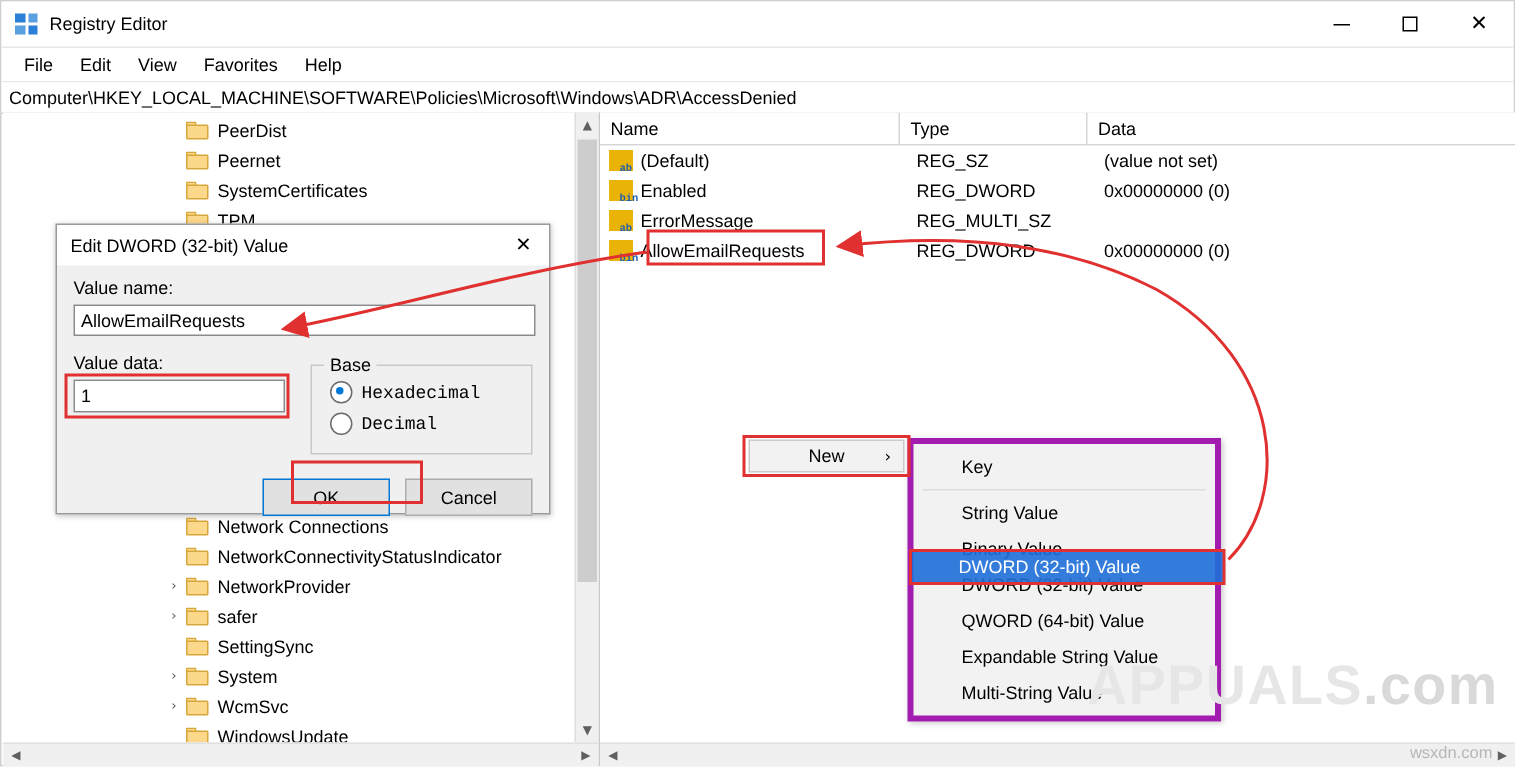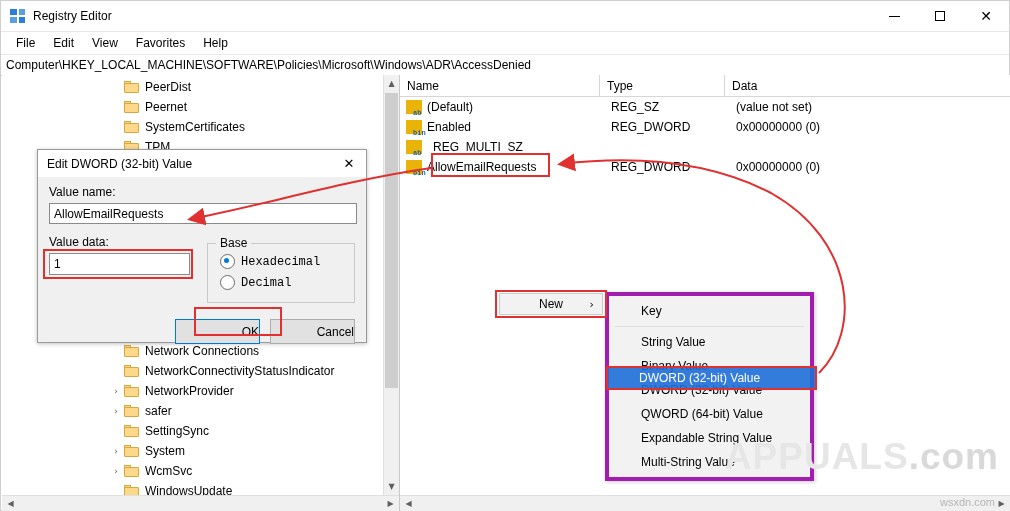--- a/index.html
+++ b/index.html
@@ -332,21 +332,21 @@
     border-radius: 50%;
     background: #0078d7;
   }
   .btn {
     width: 85px; height: 25px;
     background: #e1e1e1;
     border: 1px solid #adadad;
     box-sizing: border-box;
     display: flex;
     align-items: center;
-    justify-content: flex-end;
+    justify-content: center;
     font-size: 12px;
   }
   .btn.default { border-color: #0078d7; }
 
   
   .ctxmenu {
     position: absolute;
     left: 604px; top: 291px;
     width: 209px;
     background: #f2f2f2;
@@ -574,20 +574,21 @@
           <span class="lv-cell" style="flex:1;">(value not set)</span>
         </div>
         <div class="lv-row">
           <span class="val-icon bin">bin</span>
           <span class="lv-cell" style="width:178px;padding-left:1px;">Enabled</span>
           <span class="lv-cell" style="width:125px;">REG_DWORD</span>
           <span class="lv-cell" style="flex:1;">0x00000000 (0)</span>
         </div>
         <div class="lv-row">
           <span class="val-icon">ab</span>
+          <span class="lv-cell" style="width:178px;padding-left:1px;">ErrorMessage</span>
           <span class="lv-cell" style="width:125px;">REG_MULTI_SZ</span>
           <span class="lv-cell" style="flex:1;"></span>
         </div>
         <div class="lv-row">
           <span class="val-icon bin">bin</span>
           <span class="lv-cell" style="width:178px;padding-left:1px;">AllowEmailRequests</span>
           <span class="lv-cell" style="width:125px;">REG_DWORD</span>
           <span class="lv-cell" style="flex:1;">0x00000000 (0)</span>
         </div>
       </div>

